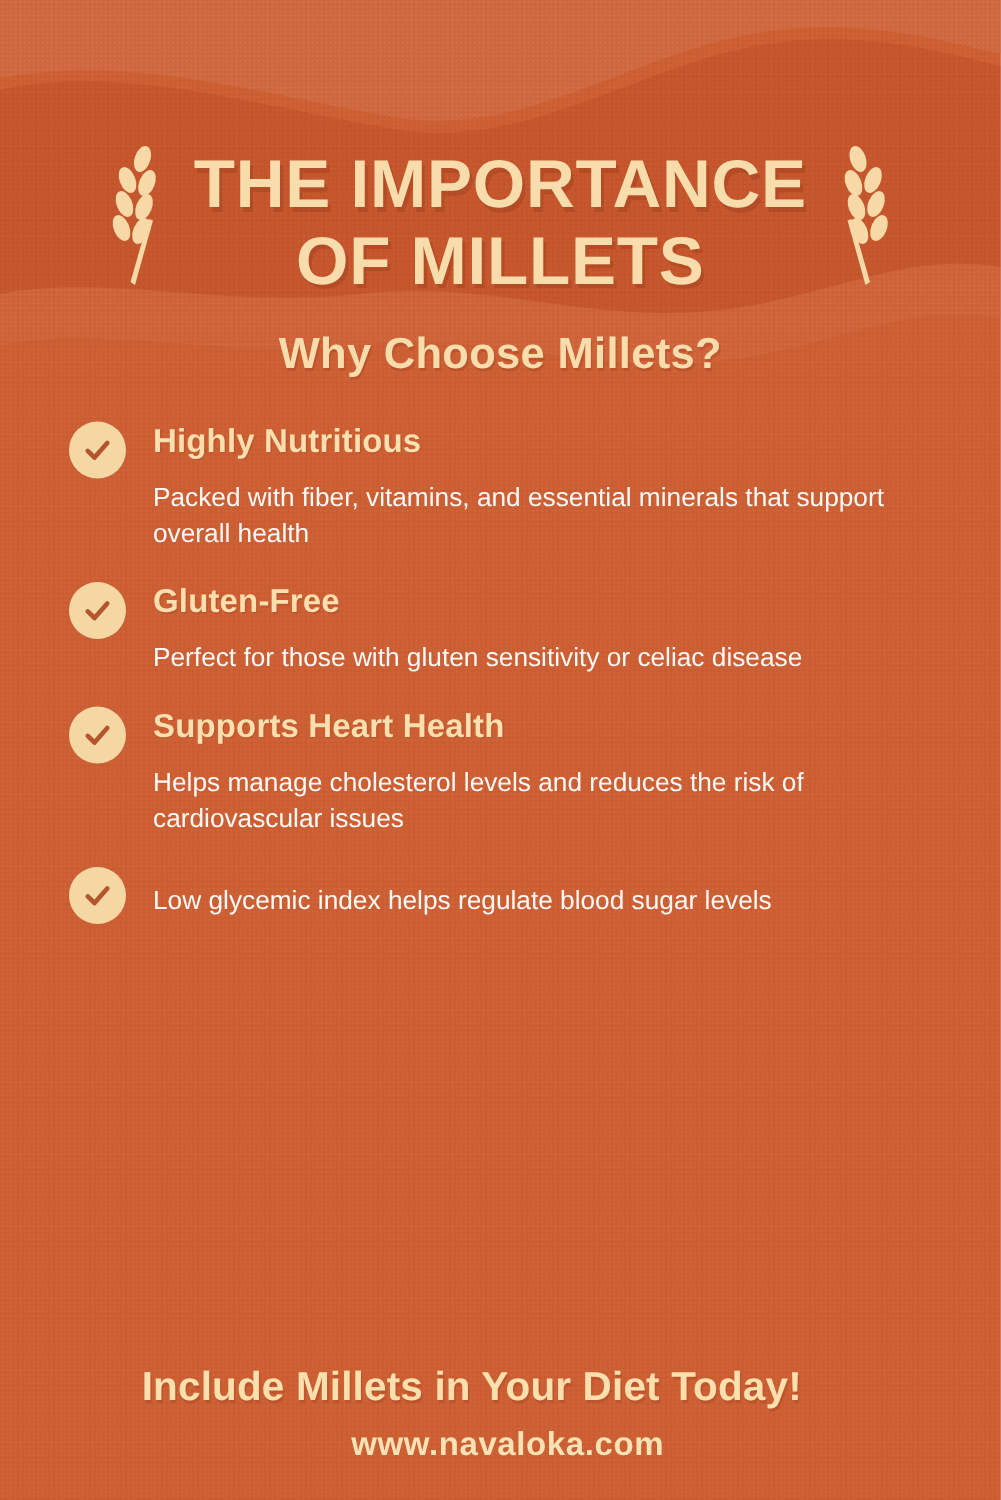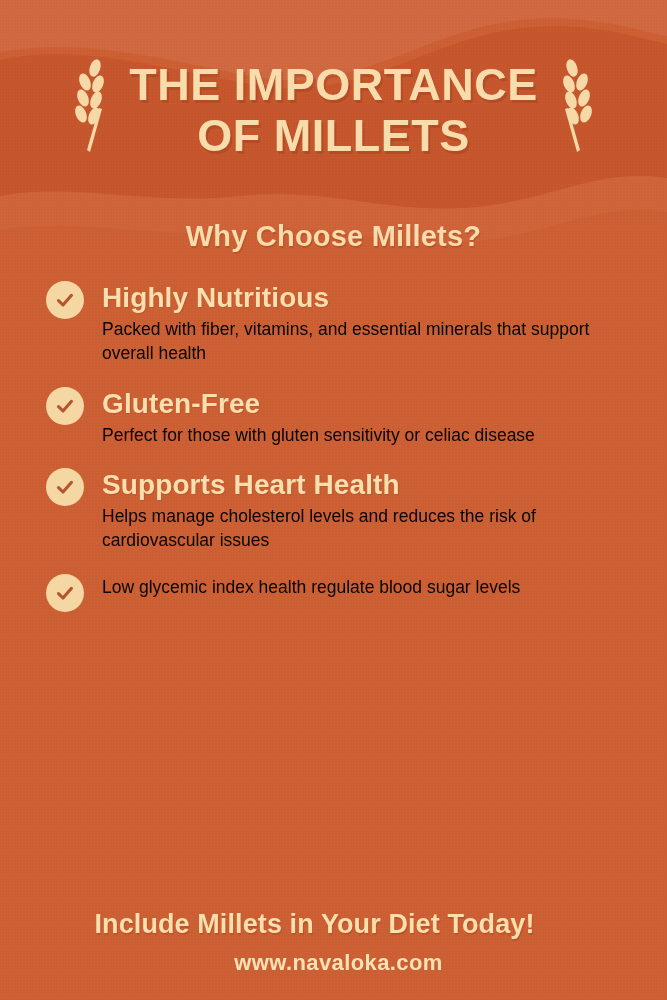--- a/index.html
+++ b/index.html
@@ -50,21 +50,21 @@
     width:667px;
     height:1000px;
   }
 
   
   .header {
     position:relative;
     padding-top:58px;
     height:200px;
     display:flex;
-    align-items:flex-start;
+    align-items:flex-end;
     justify-content:center;
   }
 
   .title-block {
     display:flex;
     align-items:center;
     justify-content:center;
     gap:18px;
     width:100%;
   }
@@ -123,33 +123,33 @@
     align-items:center;
     justify-content:center;
     margin-top:2px;
   }
   .check-badge svg { display:block; }
 
   .benefit-text { padding-top:1px; }
 
   .benefit-title {
     color:#fbdfae;
-    font-size:28px;
+    font-size:22px;
     font-weight:bold;
     line-height:1.26;
     letter-spacing:.1px;
     text-shadow:1px 1px 0 rgba(150,58,26,.25);
   }
 
   .benefit-desc {
-    color:#000000;
+    color:#ffffff;
     font-size:17.5px;
     line-height:1.38;
     font-weight:normal;
-    margin-top:2px;
+    margin-top:11px;
     opacity:.97;
   }
 
   
   .footer {
     position:absolute;
     left:0;
     bottom:24px;
     width:629px;
     text-align:center;
@@ -272,21 +272,21 @@
 
 
 
     <li class="benefit">
       <span class="check-badge">
         <svg width="22" height="22" viewBox="0 0 22 22" aria-hidden="true">
           <path d="M4.5 11.6 L9 16 L17.5 6.3" fill="none" stroke="#b4552e" stroke-width="3.1" stroke-linecap="round" stroke-linejoin="round"></path>
         </svg>
       </span>
       <div class="benefit-text">
-        <div class="benefit-desc">Low glycemic index health regulate blood sugar levels</div>
+        <div class="benefit-desc">Low glycemic index helps regulate blood sugar levels</div>
       </div>
     </li>
 
   </ul>
 
   <footer class="footer">
     <div class="footer-cta">Include Millets in Your Diet Today!</div>
     <div class="footer-url">www.navaloka.com</div>
   </footer>
 

